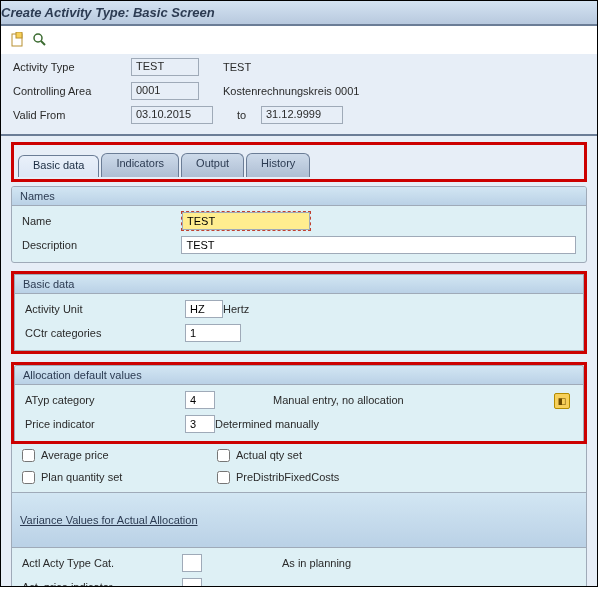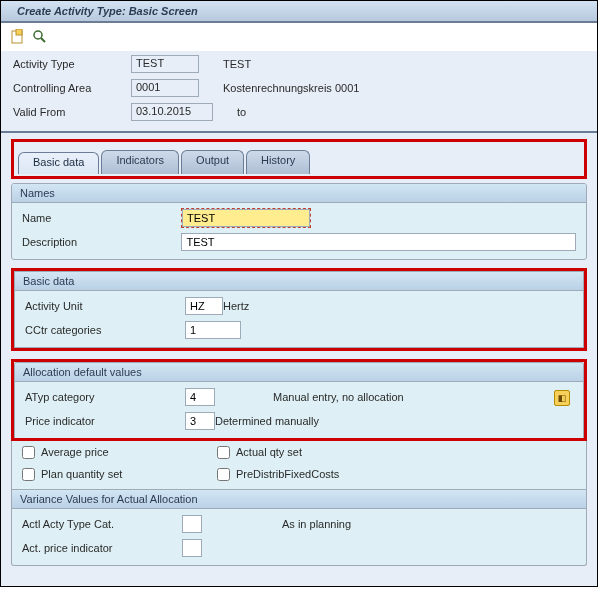--- a/index.html
+++ b/index.html
@@ -13,22 +13,22 @@
   .window {
     width: 598px;
     height: 587px;
     border: 1px solid #000;
     background: #fff;
     overflow: hidden;
   }
   .title-bar {
     background: linear-gradient(#d4e3f2, #b8c9de);
     border-bottom: 2px solid #6b7d96;
-    padding: 4px 16px;
-    font-size: 11px;
+    padding: 4px 0;
+    font-size: 13px;
     font-weight: bold;
     font-style: italic;
     color: #2c3b52;
   }
   .toolbar {
     padding: 4px 8px;
     height: 28px;
     display: flex;
     gap: 4px;
     align-items: center;
@@ -150,23 +150,24 @@
     gap: 4px;
   }
   input[type=checkbox] {
     width: 13px; height: 13px;
     margin: 0 2px 0 0;
   }
   .subheader {
     border-top: 1px solid #9faab8;
     border-bottom: 1px solid #9faab8;
     background: linear-gradient(#d2e6f3, #bad1e6);
-    padding: 3px 8px;
+    padding: 21px 8px;
     margin: 4px -10px;
     color: #2c3b52;
+    text-decoration: underline;
   }
   .help-icon {
     position: absolute;
     right: 3px;
     margin-top: 2px;
     width: 16px; height: 16px;
     background: #f7d05a;
     border: 1px solid #b38b00;
     border-radius: 2px;
     display: inline-flex;
@@ -204,20 +205,21 @@
     </div>
     <div class="row">
       <span class="lbl">Controlling Area</span>
       <span class="readonly" style="width:68px">0001</span>
       <span class="desc-text">Kostenrechnungskreis 0001</span>
     </div>
     <div class="row">
       <span class="lbl">Valid From</span>
       <span class="readonly" style="width:82px">03.10.2015</span>
       <span style="padding-left:24px;width:48px">to</span>
+      <span class="readonly" style="width:82px">31.12.9999</span>
     </div>
   </div>
 
   <div class="tabs-wrapper">
     <div class="tabs">
       <div class="tab active">Basic data</div>
       <div class="tab">Indicators</div>
       <div class="tab">Output</div>
       <div class="tab">History</div>
     </div>

